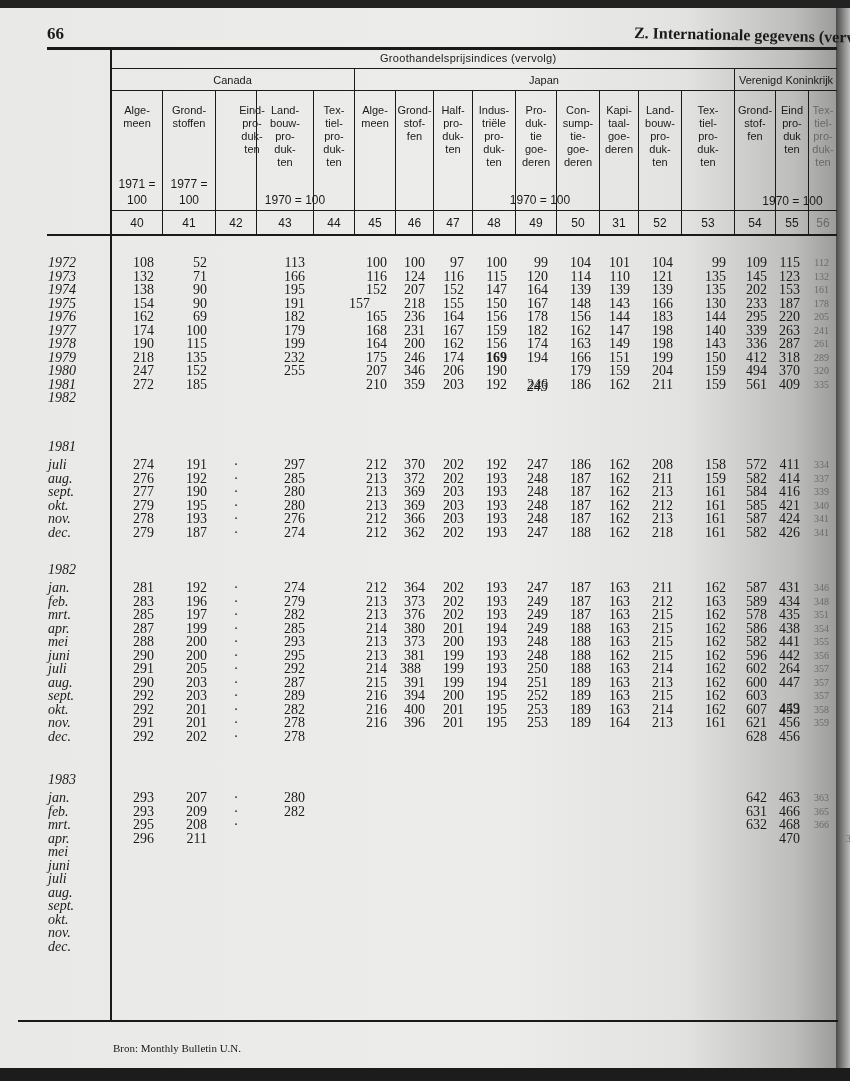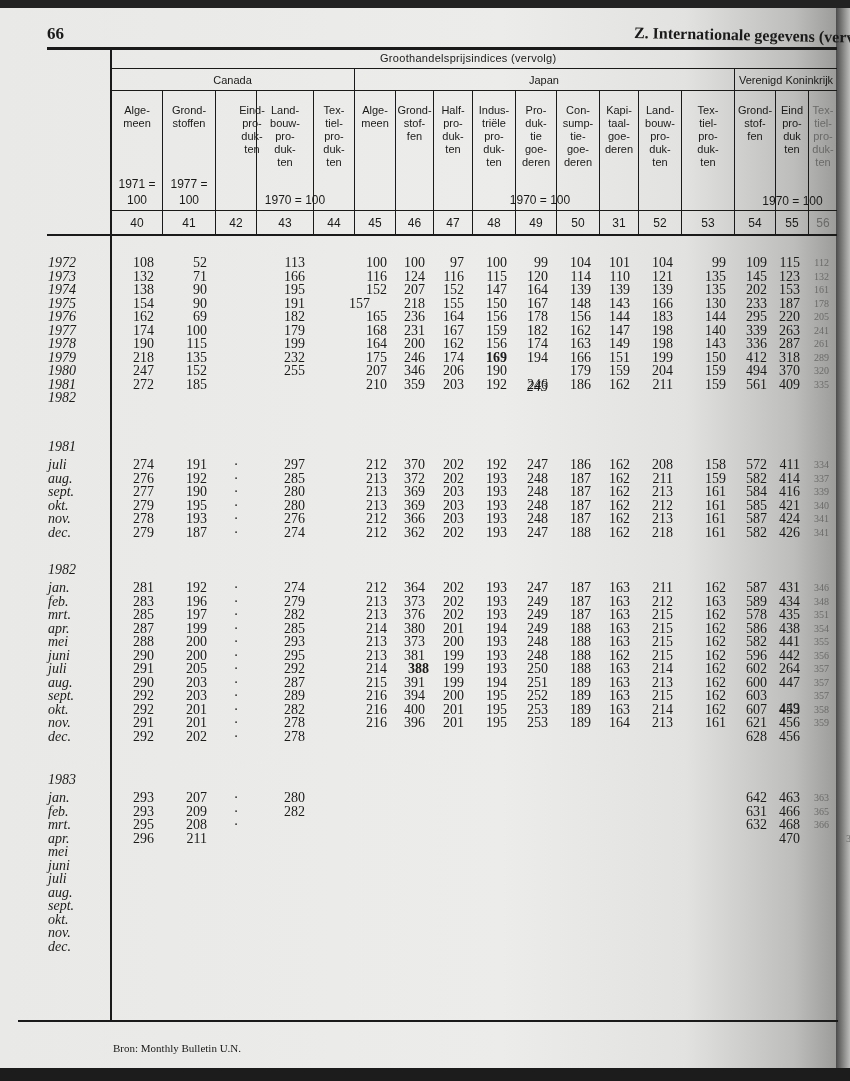--- a/index.html
+++ b/index.html
@@ -569,21 +569,21 @@
     <div class="cell" style="top: 648.5px; left: 639px; width: 34px;">215</div>
     <div class="cell" style="top: 648.5px; left: 682px; width: 44px;">162</div>
     <div class="cell" style="top: 648.5px; left: 735px; width: 32px;">596</div>
     <div class="cell" style="top: 648.5px; left: 776px; width: 24px;">442</div>
     <div class="cell faded" style="top: 648.5px; left: 809px; width: 20px; font-size: 10px;">356</div>
     <div class="cell" style="top: 662px; left: 112px; width: 42px;">291</div>
     <div class="cell" style="top: 662px; left: 163px; width: 44px;">205</div>
     <div class="cell" style="top: 662px; left: 216px; width: 40px; text-align: center;">·</div>
     <div class="cell" style="top: 662px; left: 257px; width: 48px;">292</div>
     <div class="cell" style="top: 662px; left: 355px; width: 32px;">214</div>
-    <div class="cell" style="top: 662px; left: 400px; width: 29px; font-weight: bold;">388</div>
+    <div class="cell" style="top: 662px; left: 392px; width: 29px;">388</div>
     <div class="cell" style="top: 662px; left: 434px; width: 30px;">199</div>
     <div class="cell" style="top: 662px; left: 473px; width: 34px;">193</div>
     <div class="cell" style="top: 662px; left: 516px; width: 32px;">250</div>
     <div class="cell" style="top: 662px; left: 557px; width: 34px;">188</div>
     <div class="cell" style="top: 662px; left: 600px; width: 30px;">163</div>
     <div class="cell" style="top: 662px; left: 639px; width: 34px;">214</div>
     <div class="cell" style="top: 662px; left: 682px; width: 44px;">162</div>
     <div class="cell" style="top: 662px; left: 735px; width: 32px;">602</div>
     <div class="cell" style="top: 662px; left: 776px; width: 24px;">264</div>
     <div class="cell faded" style="top: 662px; left: 809px; width: 20px; font-size: 10px;">357</div>

